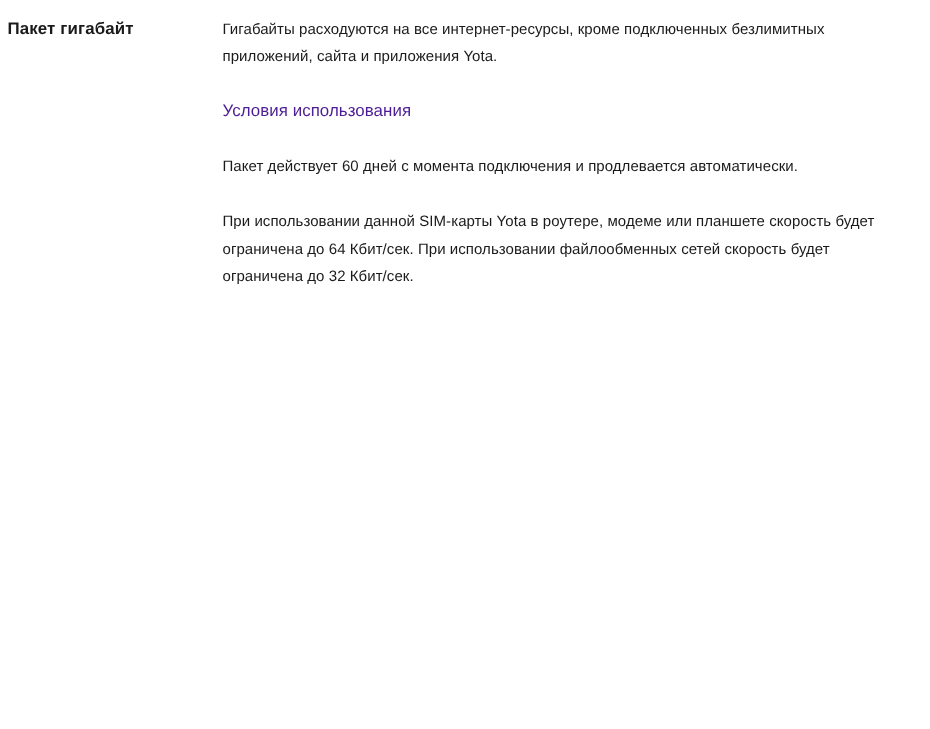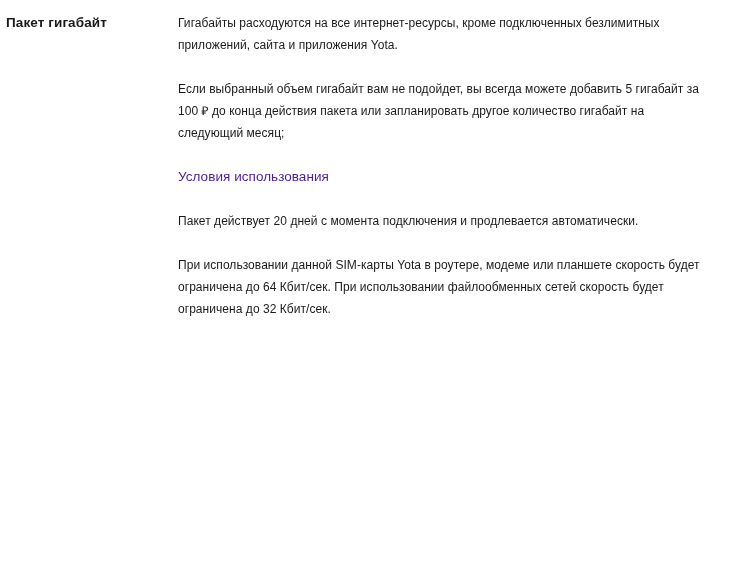--- a/index.html
+++ b/index.html
@@ -65,25 +65,24 @@
 
 <div class="page">
   <div class="section">
 
     <div class="section-title">Пакет гигабайт</div>
 
     <div class="section-body">
 
       <p class="para">Гигабайты расходуются на все интернет-ресурсы, кроме подключенных безлимитных приложений, сайта и приложения Yota.</p>
 
-      <p class="para">Если выбранный объем гигабайт вам не подойдет, вы всегда можете добавить 5 гигабайт за 100 ₽ до конца действия пакета или запланировать другое количество гигабайт на следующий месяц;</p>
 
       <p class="subhead">Условия использования</p>
 
-      <p class="para">Пакет действует 20 дней с момента подключения и продлевается автоматически.</p>
+      <p class="para">Пакет действует 60 дней с момента подключения и продлевается автоматически.</p>
 
 
 
       <p class="para">При использовании данной SIM-карты Yota в роутере, модеме или планшете скорость будет ограничена до 64 Кбит/сек. При использовании файлообменных сетей скорость будет ограничена до 32 Кбит/сек.</p>
 
 
     </div>
   </div>
 </div>
 

